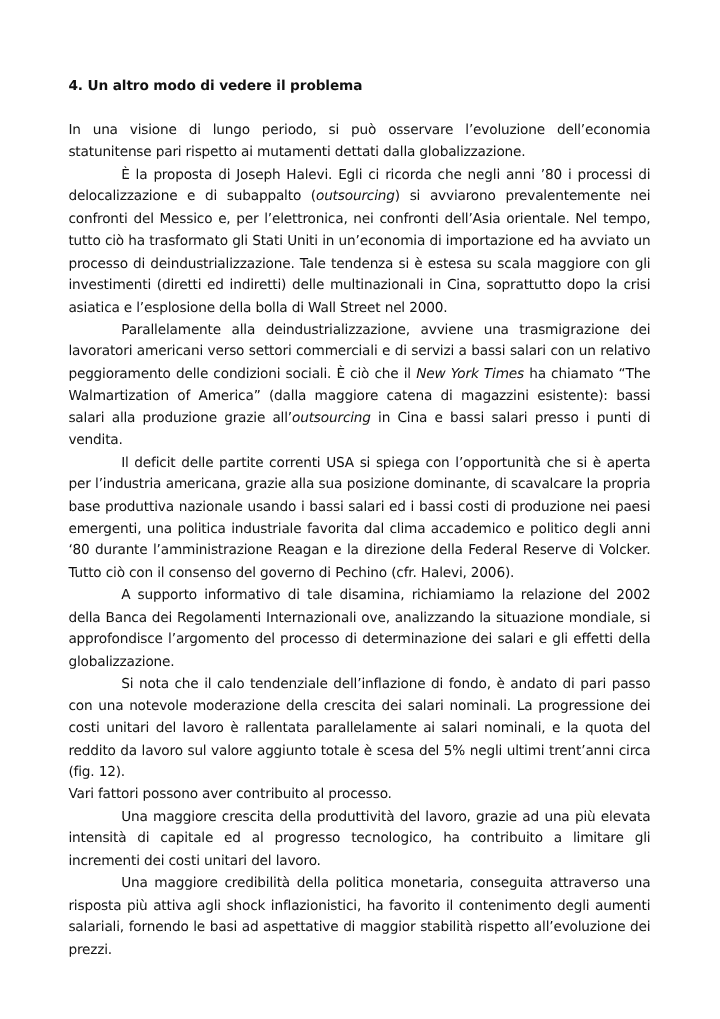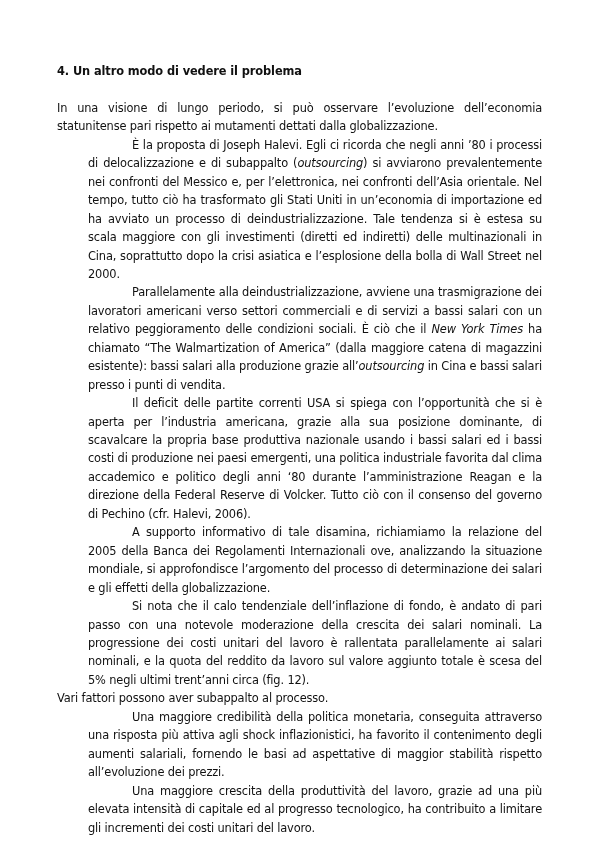--- a/index.html
+++ b/index.html
@@ -14,21 +14,21 @@
     line-height: 18.45px;
     color: #111;
     letter-spacing: -0.15px;
   }
   .title {
     font-weight: bold; margin: 0; height: 18.45px;
     letter-spacing: -0.1px;
   }
   .gap { height: 18.45px; }
   p { margin: 0; text-align: justify; }
-  p.indent { text-indent: 44px; margin-left: 31px; }
+  p.indent { text-indent: 44px; }
   p.noindent { text-indent: 0; }
   em { font-style: italic; }
 </style>
 </head>
 <body>
 
 <div class="page">
   <div class="content">
     <div class="title">4. Un altro modo di vedere il problema</div>
     <div class="gap"></div>
@@ -43,33 +43,33 @@
 
     <p class="indent">
       <span>Parallelamente alla deindustrializzazione, avviene una trasmigrazione dei lavoratori americani verso settori commerciali e di servizi a bassi salari con un relativo peggioramento delle condizioni sociali. È ciò che il </span><em>New York Times</em><span> ha chiamato “The Walmartization of America” (dalla maggiore catena di magazzini esistente): bassi salari alla produzione grazie all’</span><em>outsourcing</em><span> in Cina e bassi salari presso i punti di vendita.</span>
     </p>
 
     <p class="indent">
       <span>Il deficit delle partite correnti USA si spiega con l’opportunità che si è aperta per l’industria americana, grazie alla sua posizione dominante, di scavalcare la propria base produttiva nazionale usando i bassi salari ed i bassi costi di produzione nei paesi emergenti, una politica industriale favorita dal clima accademico e politico degli anni ‘80 durante l’amministrazione Reagan e la direzione della Federal Reserve di Volcker. Tutto ciò con il consenso del governo di Pechino (cfr. Halevi, 2006).</span>
     </p>
 
     <p class="indent">
-      <span>A supporto informativo di tale disamina, richiamiamo la relazione del 2005 della Banca dei Regolamenti Internazionali ove, analizzando la situazione mondiale, si approfondisce l’argomento del processo di determinazione dei salari e gli effetti della globalizzazione.</span>
+      <span>A supporto informativo di tale disamina, richiamiamo la relazione del 2002 della Banca dei Regolamenti Internazionali ove, analizzando la situazione mondiale, si approfondisce l’argomento del processo di determinazione dei salari e gli effetti della globalizzazione.</span>
     </p>
 
     <p class="indent">
       <span>Si nota che il calo tendenziale dell’inflazione di fondo, è andato di pari passo con una notevole moderazione della crescita dei salari nominali. La progressione dei costi unitari del lavoro è rallentata parallelamente ai salari nominali, e la quota del reddito da lavoro sul valore aggiunto totale è scesa del 5% negli ultimi trent’anni circa (fig. 12).</span>
     </p>
 
     <p class="noindent">
-      <span>Vari fattori possono aver subappalto al processo.</span>
+      <span>Vari fattori possono aver contribuito al processo.</span>
+    </p>
+
+    <p class="indent">
+      <span>Una maggiore crescita della produttività del lavoro, grazie ad una più elevata intensità di capitale ed al progresso tecnologico, ha contribuito a limitare gli incrementi dei costi unitari del lavoro.</span>
     </p>
 
     <p class="indent">
       <span>Una maggiore credibilità della politica monetaria, conseguita attraverso una risposta più attiva agli shock inflazionistici, ha favorito il contenimento degli aumenti salariali, fornendo le basi ad aspettative di maggior stabilità rispetto all’evoluzione dei prezzi.</span>
     </p>
 
-    <p class="indent">
-      <span>Una maggiore crescita della produttività del lavoro, grazie ad una più elevata intensità di capitale ed al progresso tecnologico, ha contribuito a limitare gli incrementi dei costi unitari del lavoro.</span>
-    </p>
-
   </div>
 </div>
 
 </body></html>

